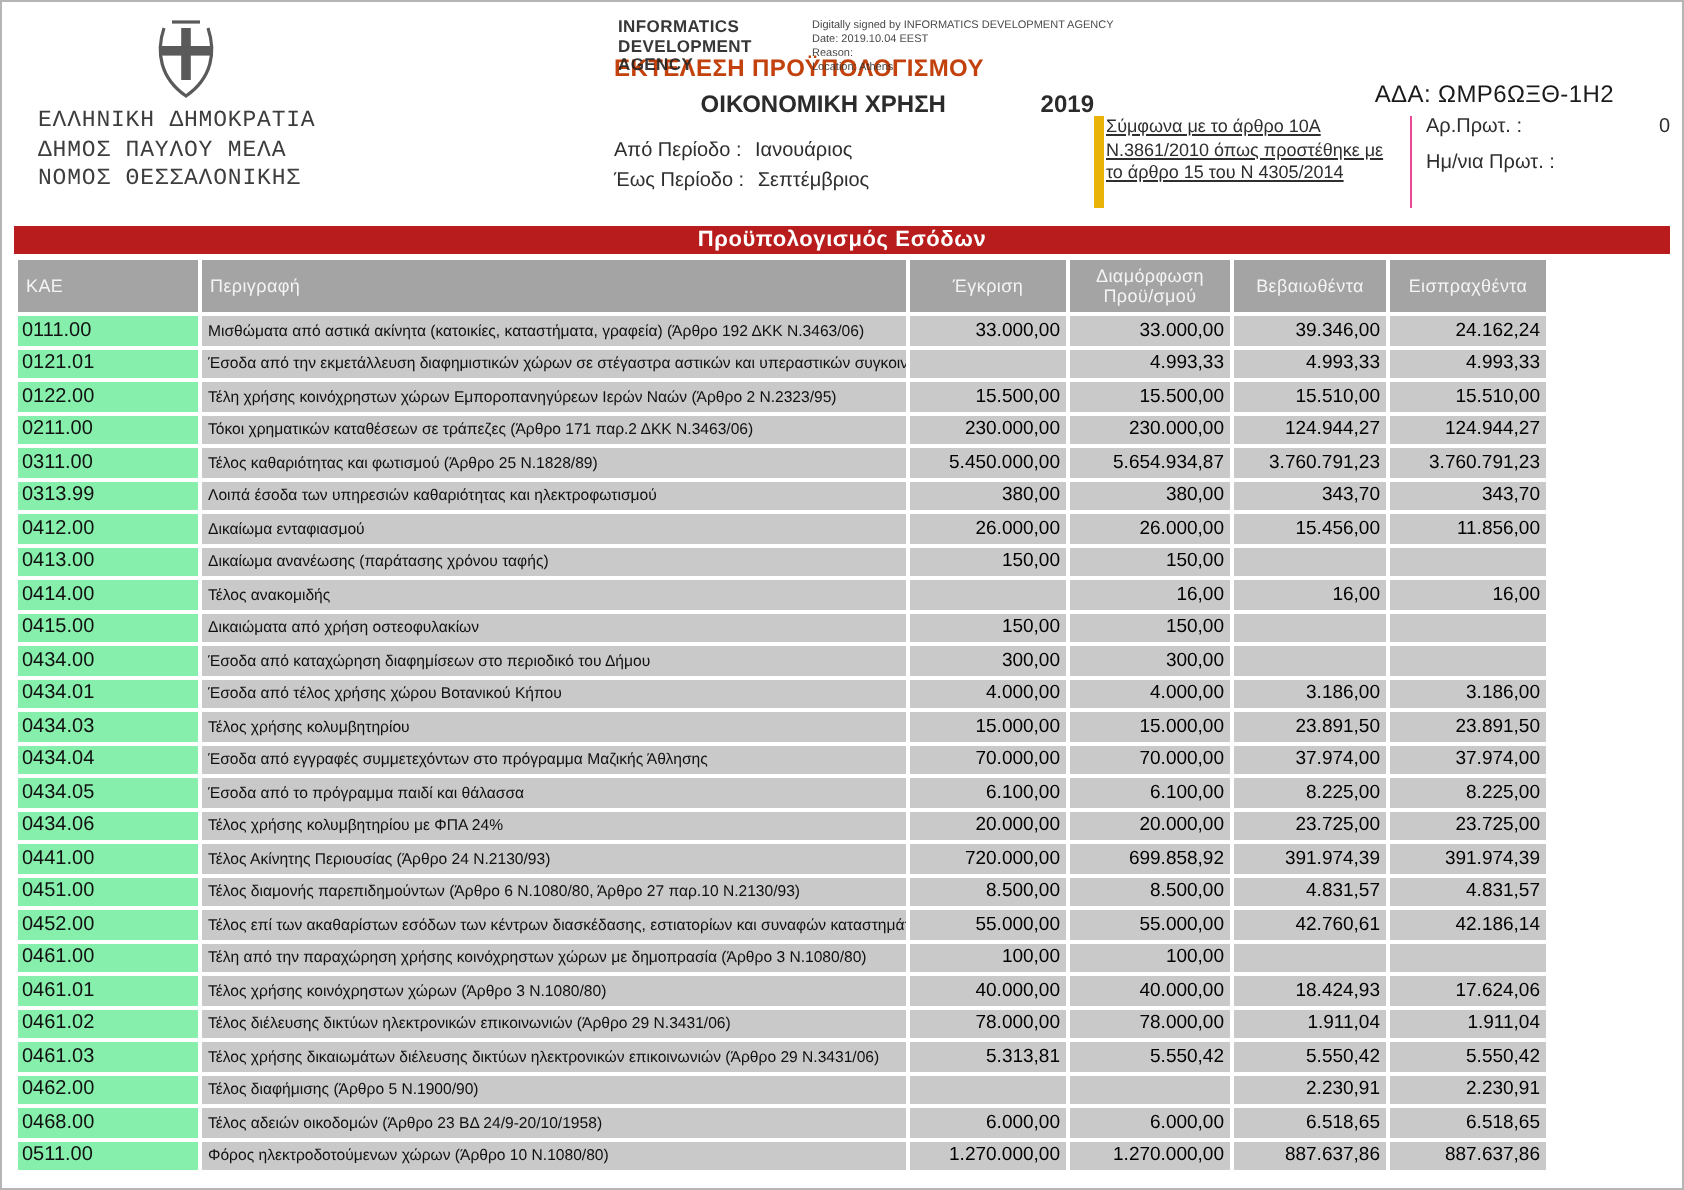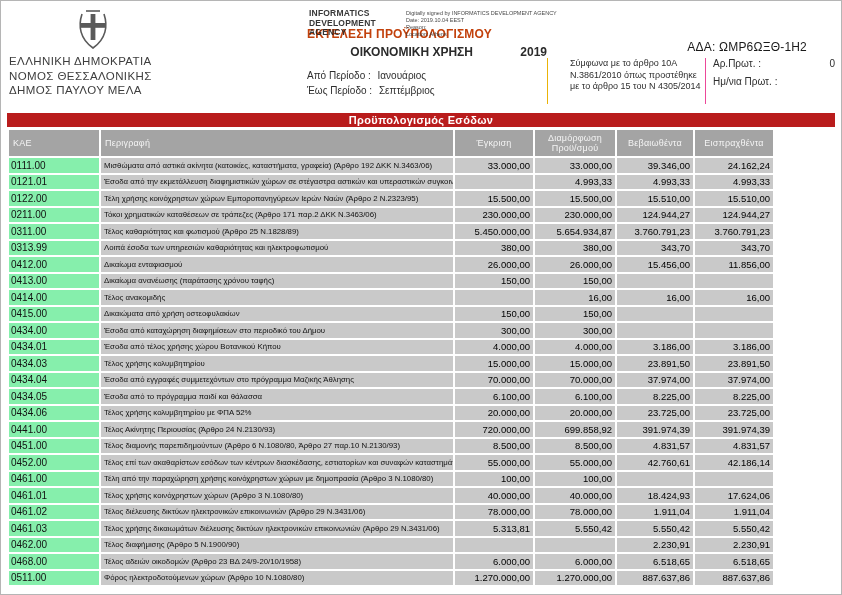--- a/index.html
+++ b/index.html
@@ -13,22 +13,22 @@
     color:#111;
     overflow:hidden;
   }
   
   .ada {
     position:absolute; top:7px; right:34px;
     font-size:12px; color:#1a1a1a; letter-spacing:.2px;margin-top:32px;
   }
   .emblem { position:absolute; top:4px; left:72px; }
   .org-lines {
-    position:absolute; top:53px; left:8px;
-    font-size:11.5px; line-height:14.5px; color:#3d3d3d; letter-spacing:.4px;
+    position:absolute; top:53px; left:18px;
+    font-size:11.5px; line-height:14.5px; color:#3d3d3d; letter-spacing:.4px;font-family:Liberation Mono, monospace;
   }
   .center-block { position:absolute; top:26px; left:306px; width:240px; }
   .doc-title { font-size:12px; font-weight:bold; color:#c2410c; letter-spacing:.2px; }
   .fiscal-line { margin-top:4px; font-size:12px; font-weight:bold; color:#2b2b2b;text-align:right; }
   .fiscal-year { margin-left:44px; }
   .period-line { font-size:10px; color:#2e2e2e; }
   .period-line.first { margin-top:11px; }
   .period-line.second { margin-top:4px; }
   .period-line .val { margin-left:4px; }
   .stamp {
@@ -36,21 +36,21 @@
     display:flex; gap:5px; opacity:.9; z-index:2; pointer-events:none;
   }
   .stamp-agency {
     font-weight:bold; font-size:8.5px; line-height:9.5px;
     width:92px; color:#222; letter-spacing:.2px;
   }
   .stamp-details { font-size:5.5px; line-height:7px; color:#333; padding-top:1px; }
   .law-block {
     position:absolute; top:57px; left:546px; width:154px; min-height:46px;
     font-size:9px; line-height:11.5px; color:#2e2e2e;
-    padding-left:22px; border-left:1px solid #eab308;
+    padding-left:1px; border-left:5px solid #eab308;text-decoration:underline;
   }
   .protocol-block {
     position:absolute; top:57px; left:704px; width:130px; min-height:46px;
     font-size:10px; color:#2e2e2e;
     padding-left:7px; border-left:1px solid #ec4899;
   }
   .protocol-row { display:flex; justify-content:space-between; margin-bottom:7px; }
   
   .section-bar {
     position:absolute; top:112px; left:6px; right:6px; height:14px;
@@ -89,22 +89,22 @@
     <svg width="40" height="46" viewBox="0 0 40 46" aria-hidden="true">
       <path d="M9 9 C5 21 7 34 20 43 C33 34 35 21 31 9" fill="none" stroke="#5a5a5a" stroke-width="1.6"></path>
       <path d="M13 6 L27 6" fill="none" stroke="#5a5a5a" stroke-width="1.6"></path>
       <rect x="17.6" y="9" width="4.8" height="26" fill="#5a5a5a"></rect>
       <rect x="8" y="18" width="24" height="4.8" fill="#5a5a5a"></rect>
     </svg>
   </div>
 
   <div class="org-lines">
     <div>ΕΛΛΗΝΙΚΗ ΔΗΜΟΚΡΑΤΙΑ</div>
+    <div>ΔΗΜΟΣ ΠΑΥΛΟΥ ΜΕΛΑ</div>
     <div>ΝΟΜΟΣ ΘΕΣΣΑΛΟΝΙΚΗΣ</div>
-    <div>ΔΗΜΟΣ ΠΑΥΛΟΥ ΜΕΛΑ</div>
   </div>
 
   <div class="center-block">
     <div class="doc-title">ΕΚΤΕΛΕΣΗ ΠΡΟΫΠΟΛΟΓΙΣΜΟΥ</div>
     <div class="fiscal-line">
       <span>ΟΙΚΟΝΟΜΙΚΗ ΧΡΗΣΗ</span>
       <span class="fiscal-year">2019</span>
     </div>
     <div class="period-line first">
       <span>Από Περίοδο :</span>
@@ -293,21 +293,21 @@
       <td class="kae">0434.05</td>
       <td class="desc">Έσοδα από το πρόγραμμα παιδί και θάλασσα</td>
       <td class="val">6.100,00</td>
       <td class="val">6.100,00</td>
       <td class="val">8.225,00</td>
       <td class="val">8.225,00</td>
       <td class="filler"></td>
     </tr>
         <tr>
       <td class="kae">0434.06</td>
-      <td class="desc">Τέλος χρήσης κολυμβητηρίου με ΦΠΑ 52%</td>
+      <td class="desc">Τέλος χρήσης κολυμβητηρίου με ΦΠΑ 24%</td>
       <td class="val">20.000,00</td>
       <td class="val">20.000,00</td>
       <td class="val">23.725,00</td>
       <td class="val">23.725,00</td>
       <td class="filler"></td>
     </tr>
         <tr>
       <td class="kae">0441.00</td>
       <td class="desc">Τέλος Ακίνητης Περιουσίας (Άρθρο 24 Ν.2130/93)</td>
       <td class="val">720.000,00</td>

